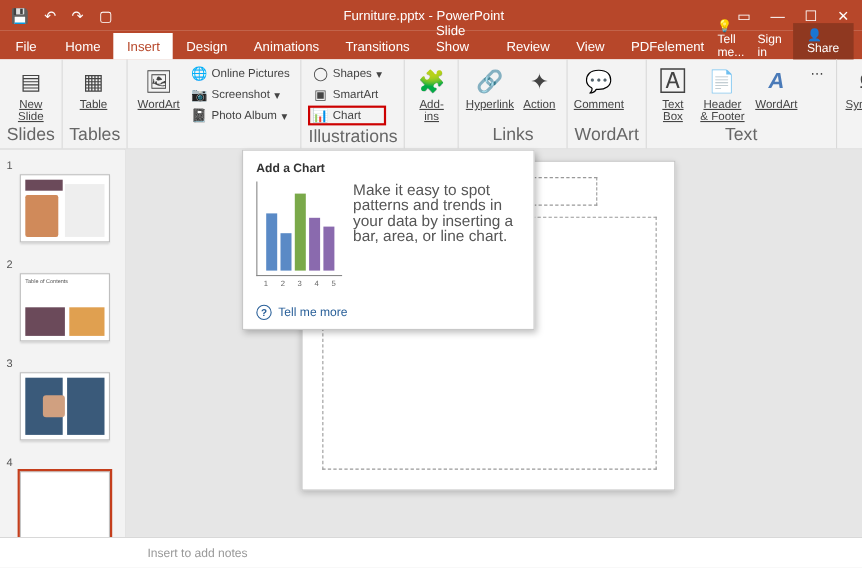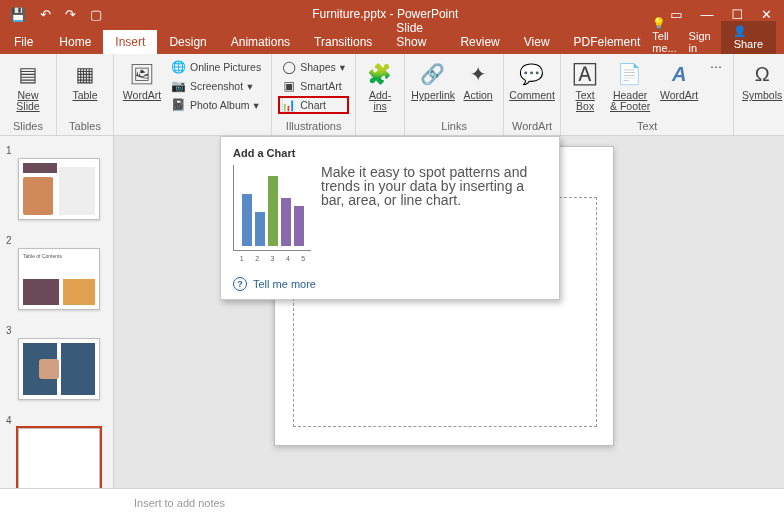--- a/index.html
+++ b/index.html
@@ -16,41 +16,41 @@
 .tabbar .tab { padding: 5px 12px 5px; cursor: pointer; }
 .tabbar .tab.active { background: #ffffff; color: #b7472a; }
 .tabbar .file { padding: 5px 14px; }
 .tabbar .right { margin-left: auto; display: flex; align-items: flex-end; gap: 10px; padding-right: 8px; font-size: 11px; }
 .tabbar .right .bulb::before { content: "💡"; font-size: 11px; margin-right: 2px; }
 .tabbar .share { background: #8f3820; padding: 4px 13px; border-radius: 0; }
 
 .ribbon { background: #f3f3f3; border-bottom: 1px solid #d4d4d4; height: 82px; display: flex; }
 .group { border-right: 1px solid #d9d9d9; padding: 2px 6px 0; display: flex; flex-direction: column; }
 .group .body { flex: 1; display: flex; align-items: flex-start; gap: 4px; padding-top: 2px; }
-.group .label { text-align: center; font-size: 11px; color: #666; padding: 2px 0 3px; }
+.group .label { text-align: center; font-size: 16px; color: #666; padding: 2px 0 3px; }
 .bigbtn { display: flex; flex-direction: column; align-items: center; width: 44px; cursor: pointer; gap: 2px; padding-top: 2px; }
 .bigbtn .ico { width: 28px; height: 28px; display: flex; align-items: center; justify-content: center; font-size: 20px; }
 .bigbtn .lbl { font-size: 10.5px; text-align: center; line-height: 11px; text-decoration: underline; }
 .stack { display: flex; flex-direction: column; gap: 1px; }
 .sbtn { display: flex; align-items: center; gap: 4px; font-size: 10.5px; padding: 2px 4px; cursor: pointer; white-space: nowrap; }
 .sbtn .si { width: 14px; height: 14px; display: inline-flex; align-items: center; justify-content: center; font-size: 12px; }
 .sbtn.hl { border: 2px solid #c00; padding: 0 2px; }
 
 .workarea { display: flex; height: 352px; background: #e6e6e6; }
 .thumbs { width: 114px; background: #f3f3f3; border-right: 1px solid #d4d4d4; overflow-y: auto; padding: 8px 6px; }
 .thumb { margin-bottom: 14px; }
 .thumb .num { font-size: 10px; color: #555; }
 .thumb .slide { width: 82px; height: 62px; background: #fff; border: 1px solid #bfbfbf; box-shadow: 0 1px 2px rgba(0,0,0,.15); margin-top: 2px; margin-left: 12px; position: relative; overflow: hidden; }
 .thumb.sel .slide { outline: 2px solid #c43e1c; }
 
 .editor { flex: 1; position: relative; background: #e6e6e6; }
 .canvas { position: absolute; left: 160px; top: 10px; width: 340px; height: 300px; background: #fff; border: 1px solid #bfbfbf; box-shadow: 0 2px 6px rgba(0,0,0,.2); }
 .placeholder { position: absolute; border: 1px dashed #999; }
 
-.tooltip { position: absolute; left: 106px; top: 0; width: 340px; background: #fff; border: 1px solid #c8c8c8; box-shadow: 2px 3px 6px rgba(0,0,0,.25); padding: 10px 12px 8px; z-index: 10; }
+.tooltip { position: absolute; left: 106px; top: 0; width: 266px; background: #fff; border: 1px solid #c8c8c8; box-shadow: 2px 3px 6px rgba(0,0,0,.25); padding: 10px 12px 8px; z-index: 10; }
 .tooltip h4 { font-size: 11px; font-weight: 600; margin-bottom: 6px; color: #333; }
 .tooltip .row { display: flex; gap: 10px; }
 .tooltip .chartico { width: 78px; height: 86px; display: flex; align-items: flex-end; justify-content: center; gap: 3px; border-left: 1px solid #888; border-bottom: 1px solid #888; padding: 4px; position: relative; }
 .tooltip .chartico .bar { width: 10px; }
 .tooltip .chartlabels { position: absolute; bottom: -12px; left: 0; right: 0; display: flex; justify-content: space-around; font-size: 7px; color: #666; }
 .tooltip .desc { flex: 1; font-size: 14px; color: #555; line-height: 14px; }
 .tooltip .more { margin-top: 14px; display: flex; align-items: center; gap: 6px; color: #2a6099; font-size: 11px; cursor: pointer; }
 .tooltip .more .q { width: 14px; height: 14px; border: 1.5px solid #2a6099; border-radius: 50%; display: inline-flex; align-items: center; justify-content: center; font-size: 9px; font-weight: bold; }
 
 .notes { height: 28px; background: #fff; border-top: 1px solid #d4d4d4; display: flex; align-items: center; padding-left: 134px; color: #999; font-size: 11px; }

